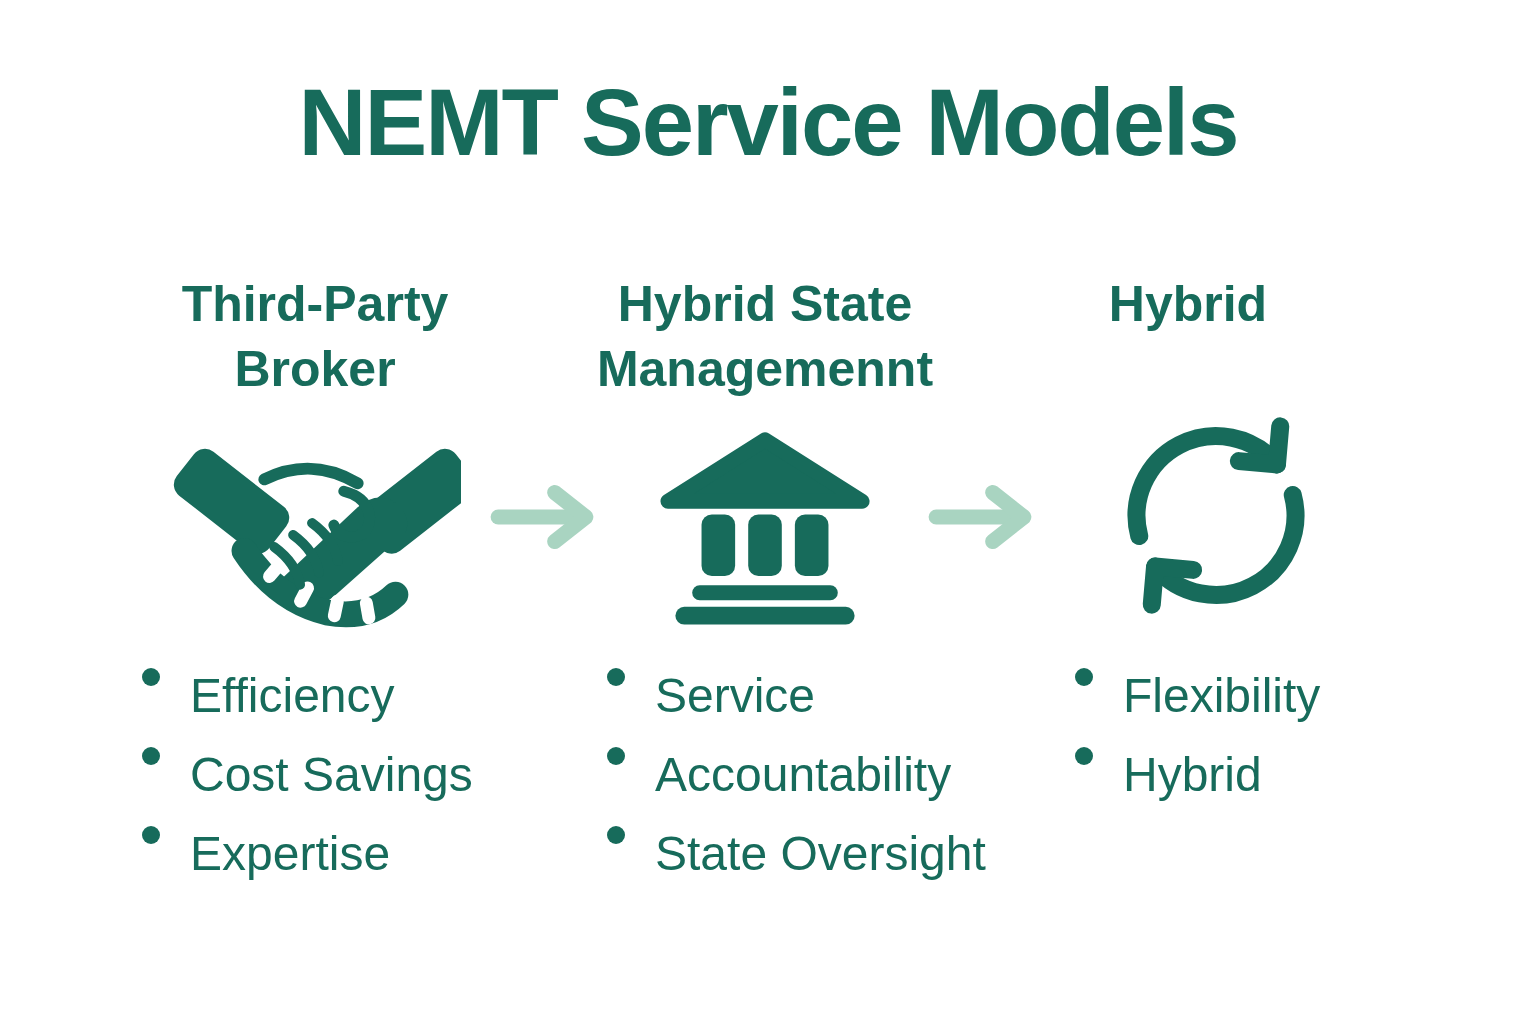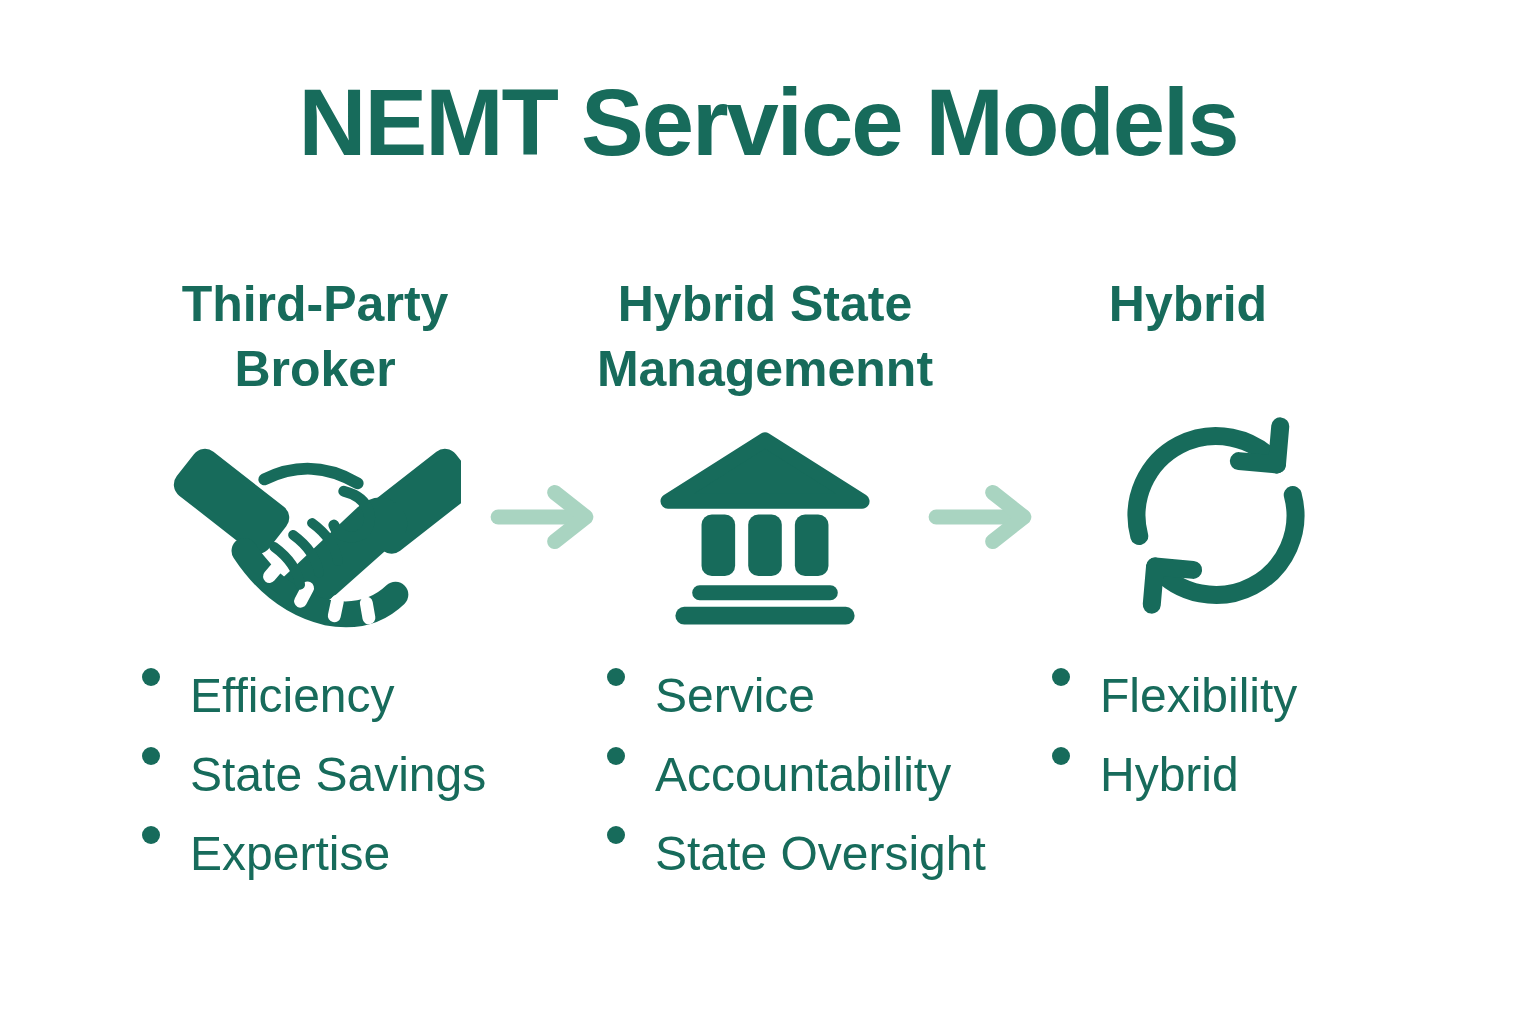--- a/index.html
+++ b/index.html
@@ -32,21 +32,21 @@
   #icon-3{left:1110px;top:408px;width:212px;height:215px;}
   .flow-arrow{position:absolute;top:484px;width:126px;height:66px;}
   #arrow-1{left:487px;}
   #arrow-2{left:925px;}
   .bullets{
     position:absolute;top:668px;
     font-size:48px;color:#176B5B;
   }
   #bullets-1{left:142px;}
   #bullets-2{left:607px;}
-  #bullets-3{left:1052px;}
+  #bullets-3{left:1075px;}
   .bullet-row{
     display:flex;align-items:flex-start;
     height:79px;
   }
   .dot{
     flex:0 0 auto;
     width:18px;height:18px;border-radius:50%;
     background:#176B5B;margin-right:30px;
   }
   .bullet-text{white-space:nowrap;}
@@ -127,21 +127,21 @@
     </svg>
   </div>
 
   <div class="bullets" id="bullets-1">
     <div class="bullet-row">
       <span class="dot"></span>
       <span class="bullet-text">Efficiency</span>
     </div>
     <div class="bullet-row">
       <span class="dot"></span>
-      <span class="bullet-text">State Savings</span>
+      <span class="bullet-text">Cost Savings</span>
     </div>
     <div class="bullet-row">
       <span class="dot"></span>
       <span class="bullet-text">Expertise</span>
     </div>
   </div>
 
   <div class="bullets" id="bullets-2">
     <div class="bullet-row">
       <span class="dot"></span>

